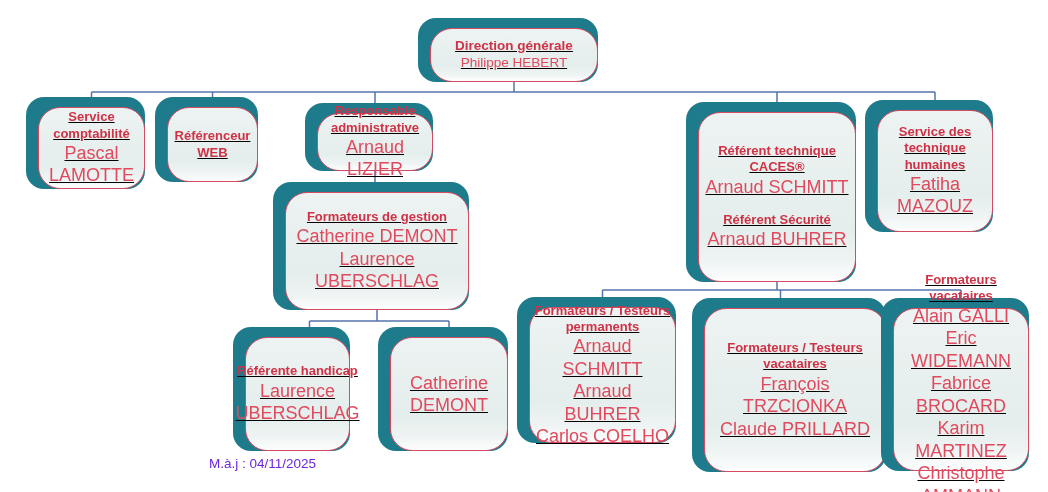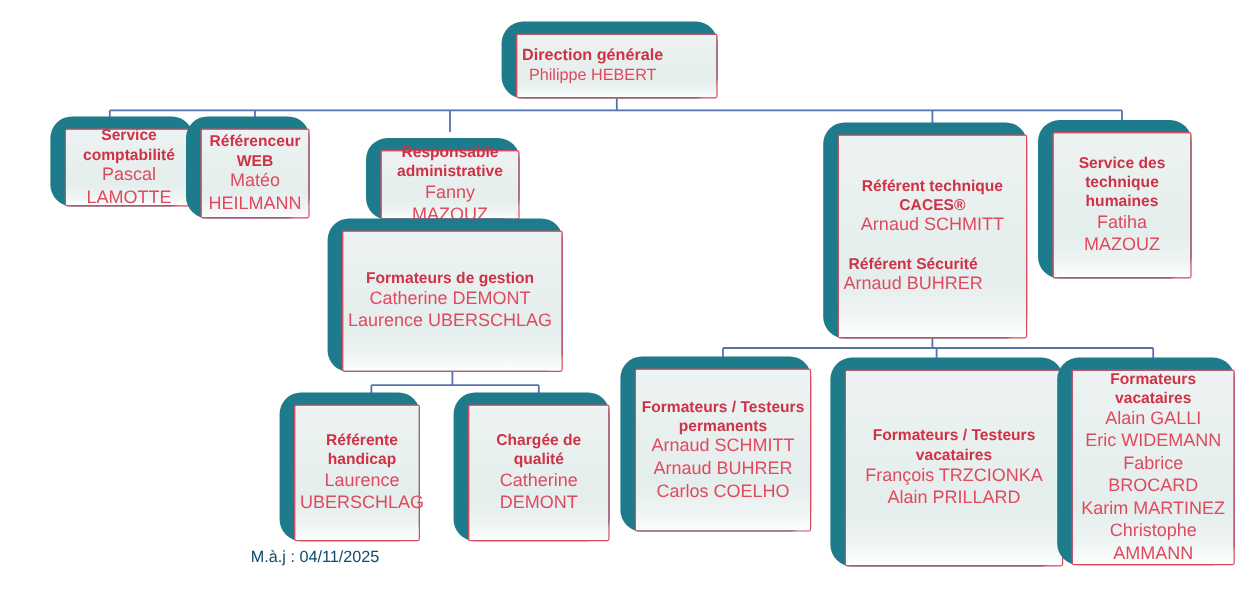--- a/index.html
+++ b/index.html
@@ -10,38 +10,38 @@
   .connectors{position:absolute;left:0;top:0;width:1048px;height:492px;z-index:1;}
   .connectors path{stroke:var(--connector-blue,#5573ac);stroke-width:1.5;fill:none;}
   .node{position:absolute;z-index:2;}
   .shadow{
     position:absolute;left:-12px;top:-10px;width:calc(100% + 12px);height:calc(100% + 10px);
     background:var(--teal,#1e7b8b);border-radius:18px;
   }
   .card{
     position:absolute;left:0;top:0;right:0;bottom:0;
     border:1.6px solid var(--border-red,#d64b61);
-    border-radius:2px;
+    border-radius:22px;
     background:linear-gradient(180deg,#edf3f2 0%,#e4eeec 70%,#eef4f3 88%,#fdfefe 100%);
-    display:flex;flex-direction:column;justify-content:center;align-items:flex-start;
-    text-align:center;padding:6px 4px;box-sizing:border-box;
+    display:flex;flex-direction:column;justify-content:center;align-items:center;
+    text-align:center;padding:6px 4px;box-sizing:border-box;text-decoration:underline;
   }
   .section + .section{margin-top:14px;}
   .title{
     font-weight:700;color:var(--title-red,#cf3246);
     font-size:13px;line-height:1.25;
   }
   .person{
     color:var(--name-red,#e04a5e);
-    font-size:15px;line-height:1.25;
+    font-size:18px;line-height:1.25;
   }
   .node-direction .title,.node-direction .person{font-size:13.5px;}
   .footer-note{
     position:absolute;left:209px;top:456px;z-index:2;
-    color:#0c4a6e;font-size:13.5px;
+    color:#6d28d9;font-size:13.5px;
   }
 </style>
 </head>
 <body>
 
 <div class="canvas">
 
   <svg class="connectors" viewBox="0 0 1048 492" xmlns="http://www.w3.org/2000/svg">
     <path d="M514 82 V92"></path>
     <path d="M91.5 92 H935"></path>
@@ -65,46 +65,45 @@
   <div class="node node-direction" style="left:430px;top:28px;width:168px;height:54px;">
     <div class="shadow"></div>
     <div class="card">
         <div class="section">
           <div class="title">Direction générale</div>
           <div class="person">Philippe HEBERT</div>
         </div>
       </div>
   </div>
 
-  <div class="node" style="left:54px;top:107px;width:107px;height:65px;">
+  <div class="node" style="left:38px;top:107px;width:107px;height:82px;">
     <div class="shadow"></div>
     <div class="card">
         <div class="section">
           <div class="title">Service comptabilité</div>
           <div class="person">Pascal LAMOTTE</div>
         </div>
       </div>
   </div>
 
   <div class="node" style="left:167px;top:107px;width:91px;height:75px;">
     <div class="shadow"></div>
     <div class="card">
         <div class="section">
           <div class="title">Référenceur WEB</div>
-          <div class="person">Matéo HEILMANN</div>
         </div>
       </div>
   </div>
 
-  <div class="node" style="left:317px;top:125px;width:116px;height:58px;">
+  <div class="node" style="left:317px;top:113px;width:116px;height:58px;">
     <div class="shadow"></div>
     <div class="card">
         <div class="section">
           <div class="title">Responsable administrative</div>
-          <div class="person">Fanny MAZOUZ</div>
+          <div class="person">Arnaud LIZIER</div>
         </div>
       </div>
   </div>
 
   <div class="node" style="left:698px;top:112px;width:158px;height:170px;">
     <div class="shadow"></div>
     <div class="card">
         <div class="section">
           <div class="title">Référent technique CACES®</div>
           <div class="person">Arnaud SCHMITT</div>
@@ -144,21 +143,20 @@
           <div class="title">Référente handicap</div>
           <div class="person">Laurence UBERSCHLAG</div>
         </div>
       </div>
   </div>
 
   <div class="node" style="left:390px;top:337px;width:118px;height:114px;">
     <div class="shadow"></div>
     <div class="card">
         <div class="section">
-          <div class="title">Chargée de qualité</div>
           <div class="person">Catherine DEMONT</div>
         </div>
       </div>
   </div>
 
   <div class="node" style="left:529px;top:307px;width:147px;height:136px;">
     <div class="shadow"></div>
     <div class="card">
         <div class="section">
           <div class="title">Formateurs / Testeurs permanents</div>
@@ -168,21 +166,21 @@
         </div>
       </div>
   </div>
 
   <div class="node" style="left:704px;top:308px;width:182px;height:164px;">
     <div class="shadow"></div>
     <div class="card">
         <div class="section">
           <div class="title">Formateurs / Testeurs vacataires</div>
           <div class="person">François TRZCIONKA</div>
-          <div class="person">Alain PRILLARD</div>
+          <div class="person">Claude PRILLARD</div>
         </div>
       </div>
   </div>
 
   <div class="node" style="left:893px;top:308px;width:136px;height:163px;">
     <div class="shadow"></div>
     <div class="card">
         <div class="section">
           <div class="title">Formateurs vacataires</div>
           <div class="person">Alain GALLI</div>

